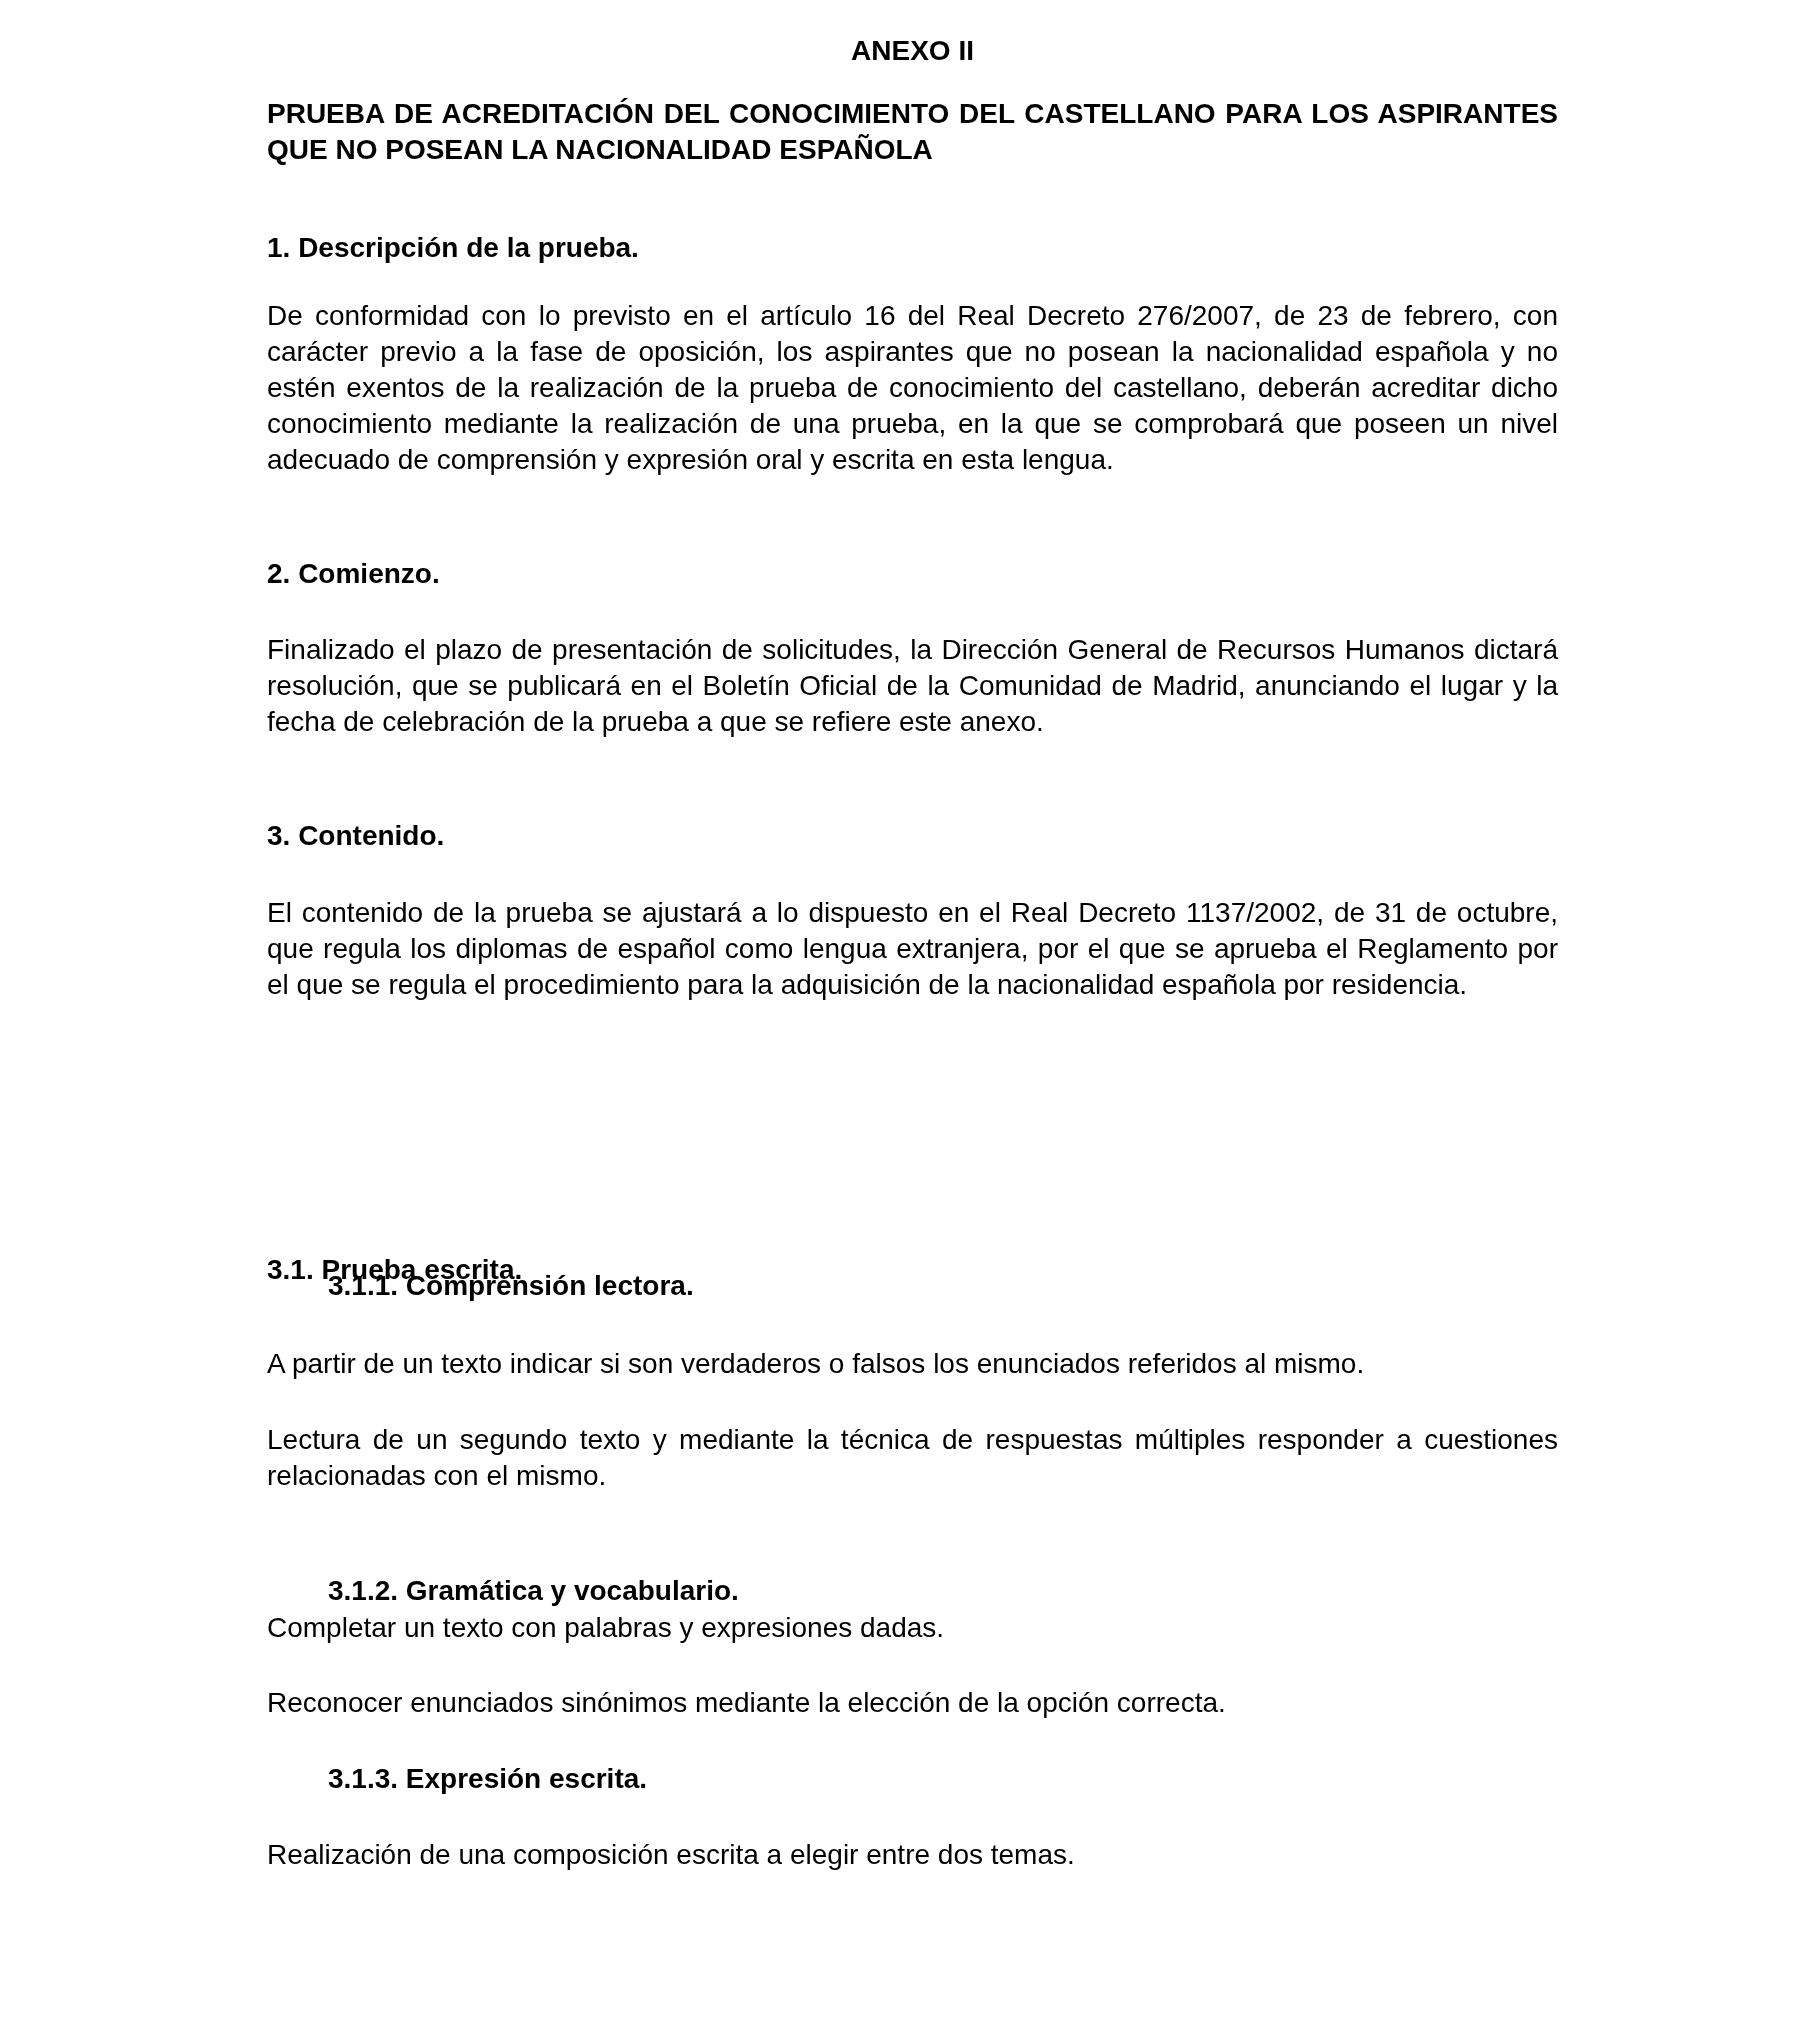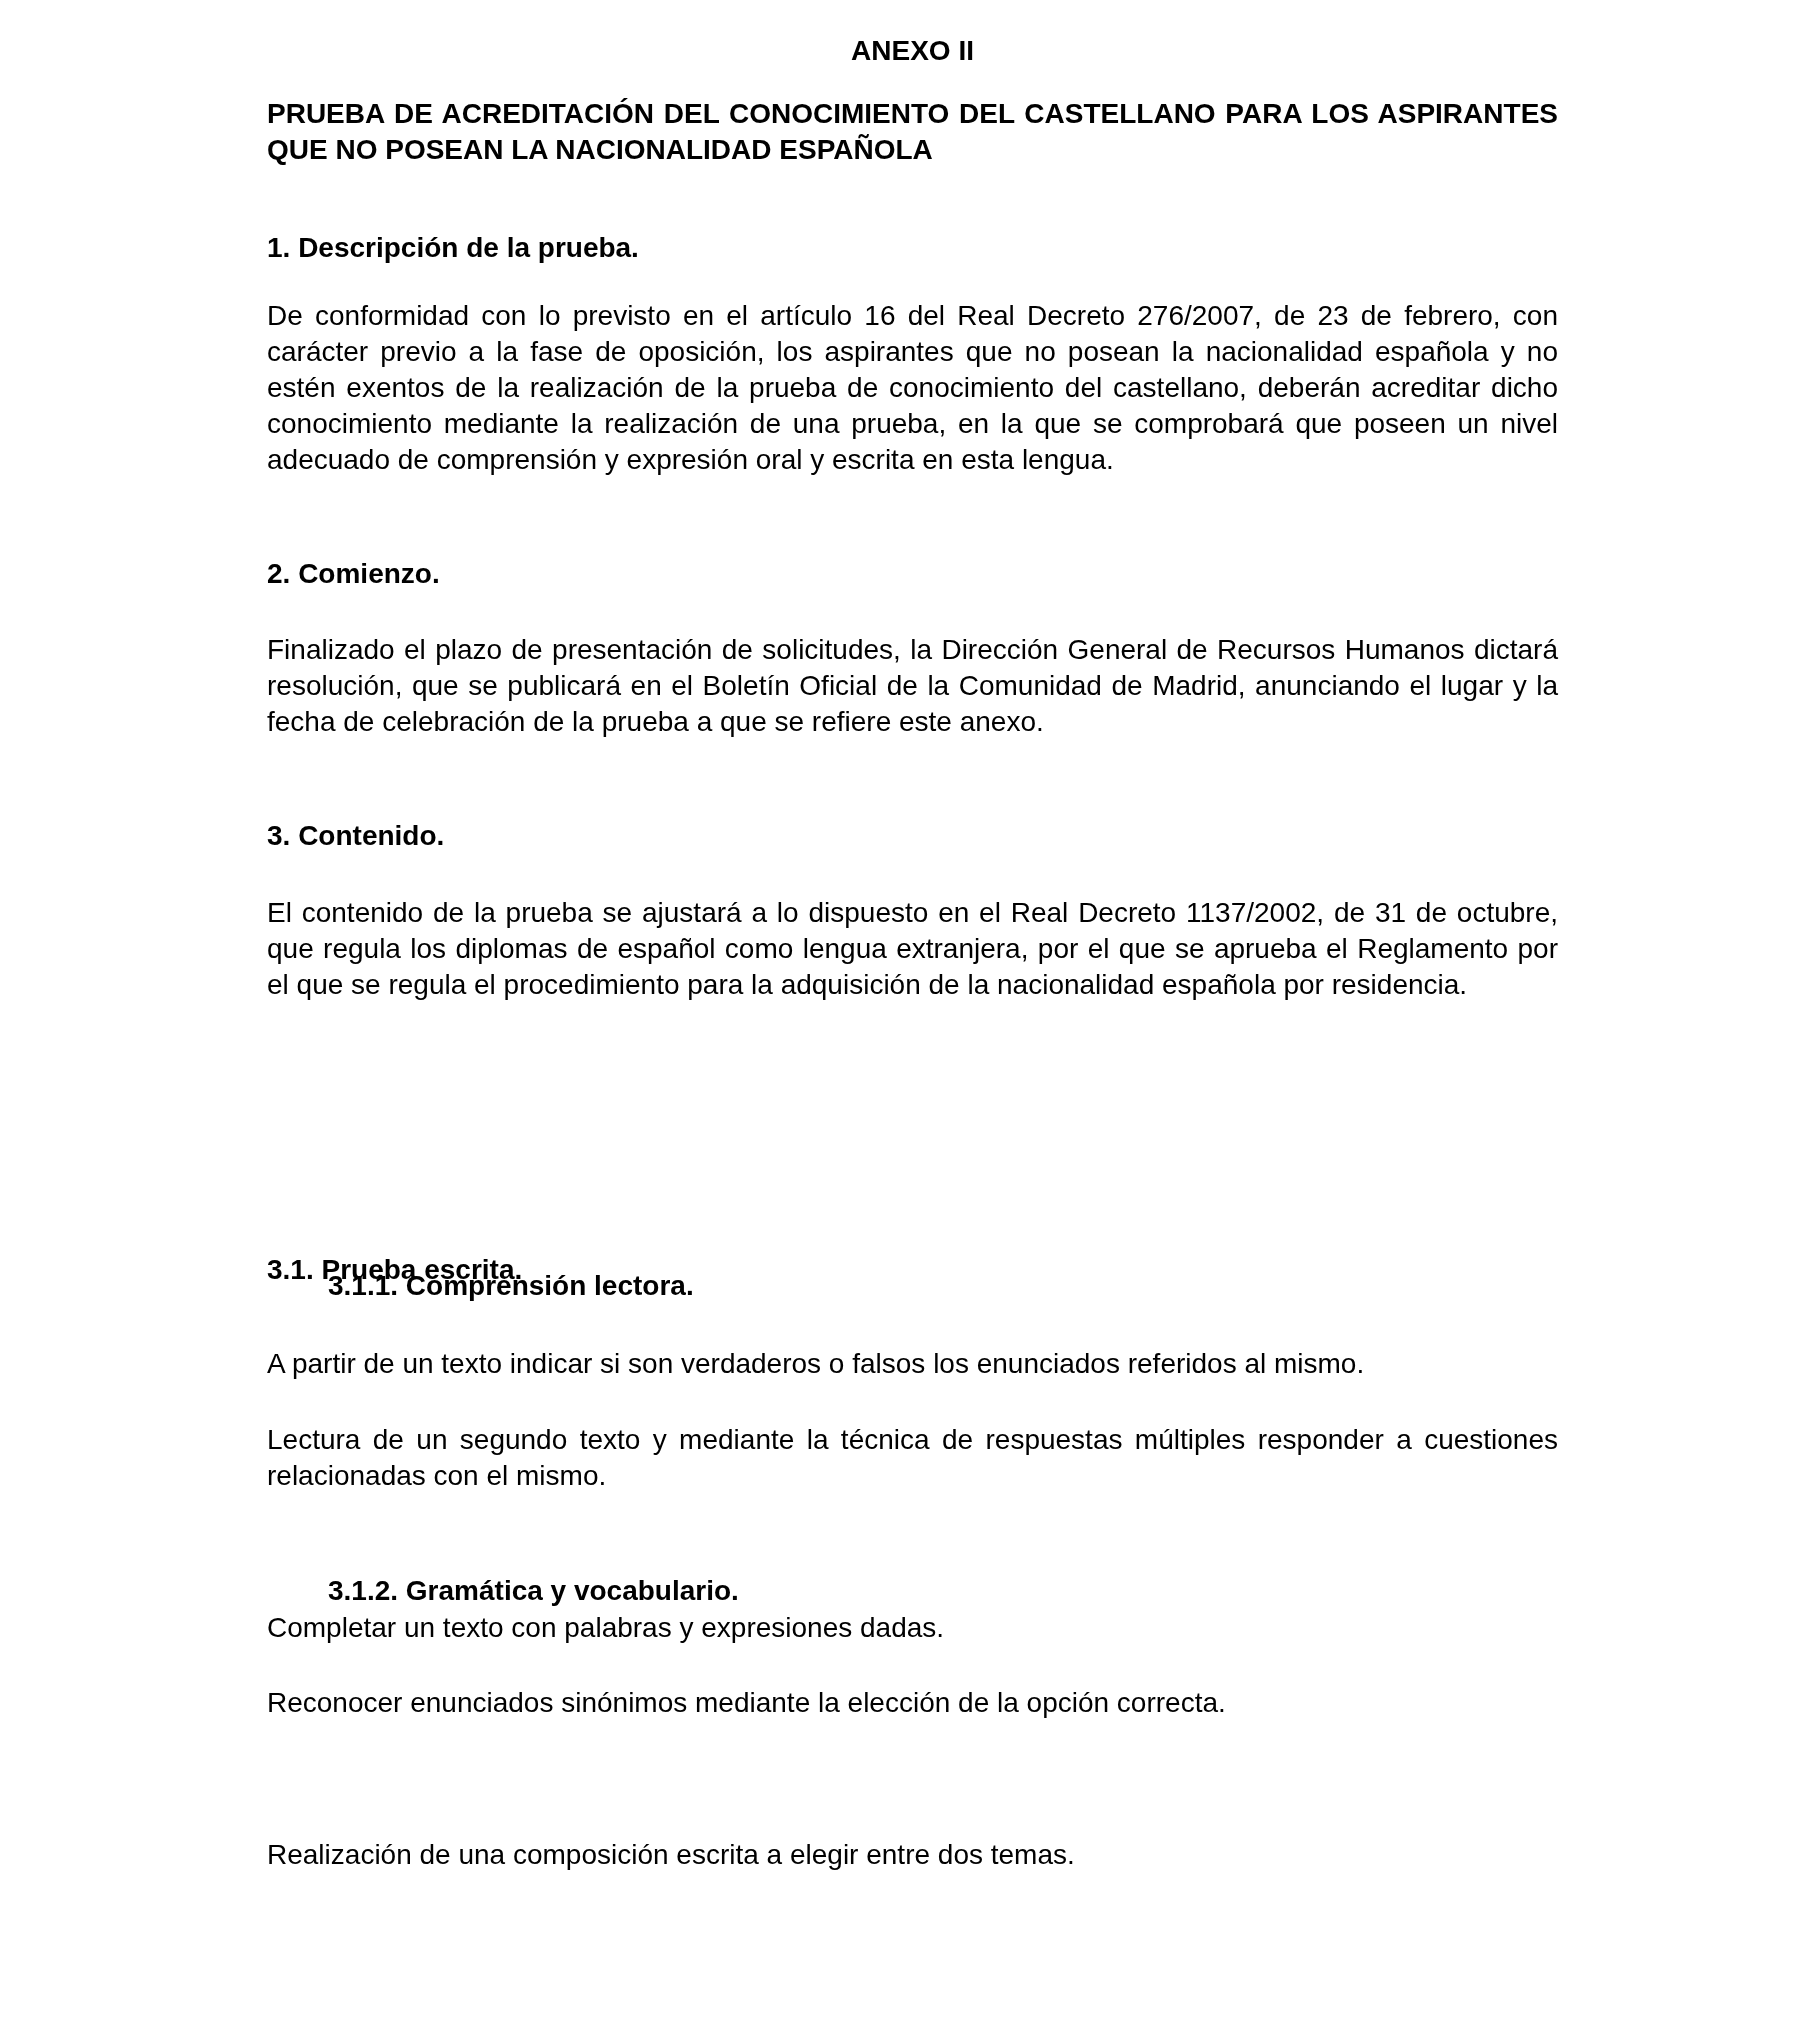--- a/index.html
+++ b/index.html
@@ -79,16 +79,17 @@
   <div id="b-s31-head" class="blk bold">3.1. Prueba escrita.</div>
 
   <div id="b-s311-head" class="blk bold indent">3.1.1. Comprensión lectora.</div>
   <p id="b-s311-p1" class="blk just">A partir de un texto indicar si son verdaderos o falsos los enunciados referidos al mismo.</p>
   <p id="b-s311-p2" class="blk just">Lectura de un segundo texto y mediante la técnica de respuestas múltiples responder a cuestiones relacionadas con el mismo.</p>
 
   <div id="b-s312-head" class="blk bold indent">3.1.2. Gramática y vocabulario.</div>
   <p id="b-s312-p1" class="blk just">Completar un texto con palabras y expresiones dadas.</p>
   <p id="b-s312-p2" class="blk just">Reconocer enunciados sinónimos mediante la elección de la opción correcta.</p>
 
+  <div id="b-s313-head" class="blk bold indent">3.1.3. Expresión escrita.</div>
   <p id="b-s313-p1" class="blk just">Realización de una composición escrita a elegir entre dos temas.</p>
 
 </div>
 
 
 </body></html>

